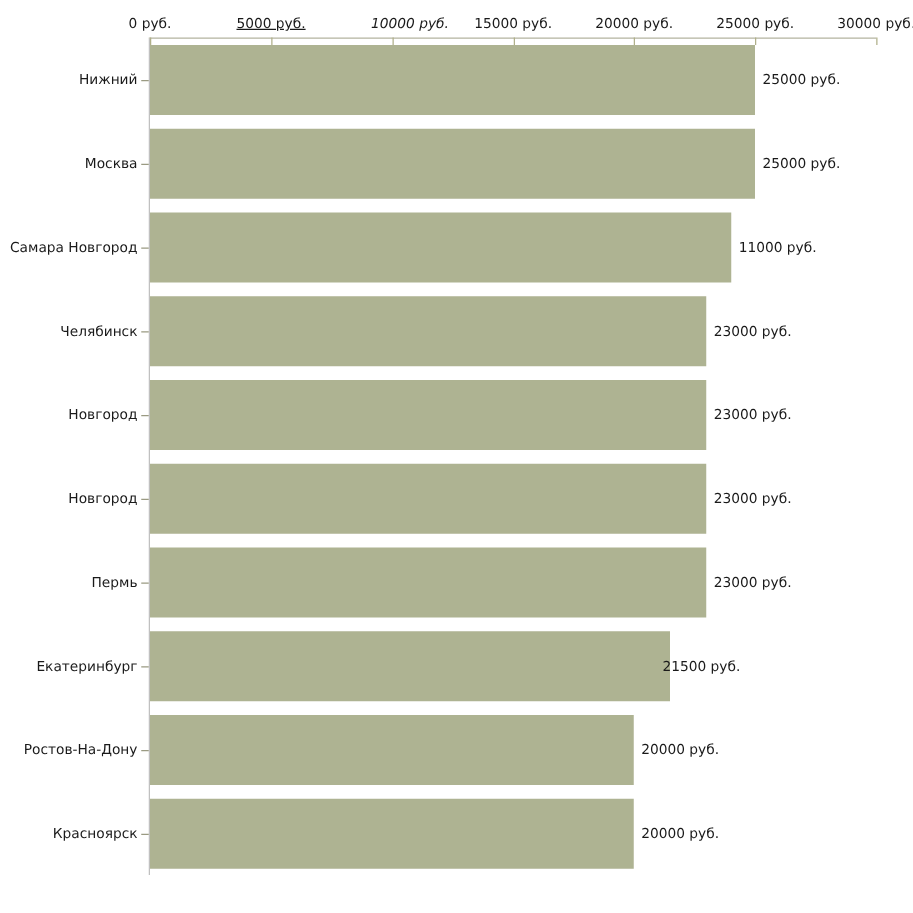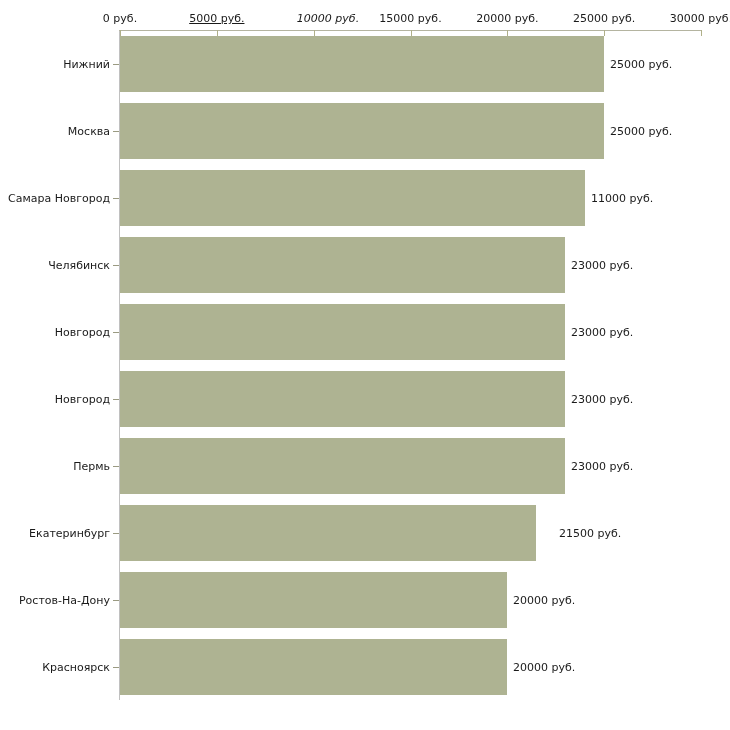--- a/index.html
+++ b/index.html
@@ -168,20 +168,20 @@
       <div class="bar-value" style="left: 591px; top: 198px;">11000 руб.</div>
       <div class="bar" title="Красноярск: 23000 руб." style="top: 237px; width: 445px; height: 56px; background: rgb(174, 179, 146);"></div>
       <div class="bar-value" style="left: 571px; top: 265px;">23000 руб.</div>
       <div class="bar" title="Волгоград: 23000 руб." style="top: 304px; width: 445px; height: 56px; background: rgb(174, 179, 146);"></div>
       <div class="bar-value" style="left: 571px; top: 332px;">23000 руб.</div>
       <div class="bar" title="Челябинск: 23000 руб." style="top: 371px; width: 445px; height: 56px; background: rgb(174, 179, 146);"></div>
       <div class="bar-value" style="left: 571px; top: 399px;">23000 руб.</div>
       <div class="bar" title="Москва: 23000 руб." style="top: 438px; width: 445px; height: 56px; background: rgb(174, 179, 146);"></div>
       <div class="bar-value" style="left: 571px; top: 466px;">23000 руб.</div>
       <div class="bar" title="Екатеринбург: 21500 руб." style="top: 505px; width: 416px; height: 56px; background: rgb(174, 179, 146);"></div>
-      <div class="bar-value" style="left: 559px; top: 533px;">21500 руб.</div>
+      <div class="bar-value" style="left: 530px; top: 533px;">21500 руб.</div>
       <div class="bar" title="Ростов-На-Дону: 20000 руб." style="top: 572px; width: 387px; height: 56px; background: rgb(174, 179, 146);"></div>
       <div class="bar-value" style="left: 513px; top: 600px;">20000 руб.</div>
       <div class="bar" title="Новосибирск: 20000 руб." style="top: 639px; width: 387px; height: 56px; background: rgb(174, 179, 146);"></div>
       <div class="bar-value" style="left: 513px; top: 667px;">20000 руб.</div>
     </div>
 
 </div>
 
 </body></html>

